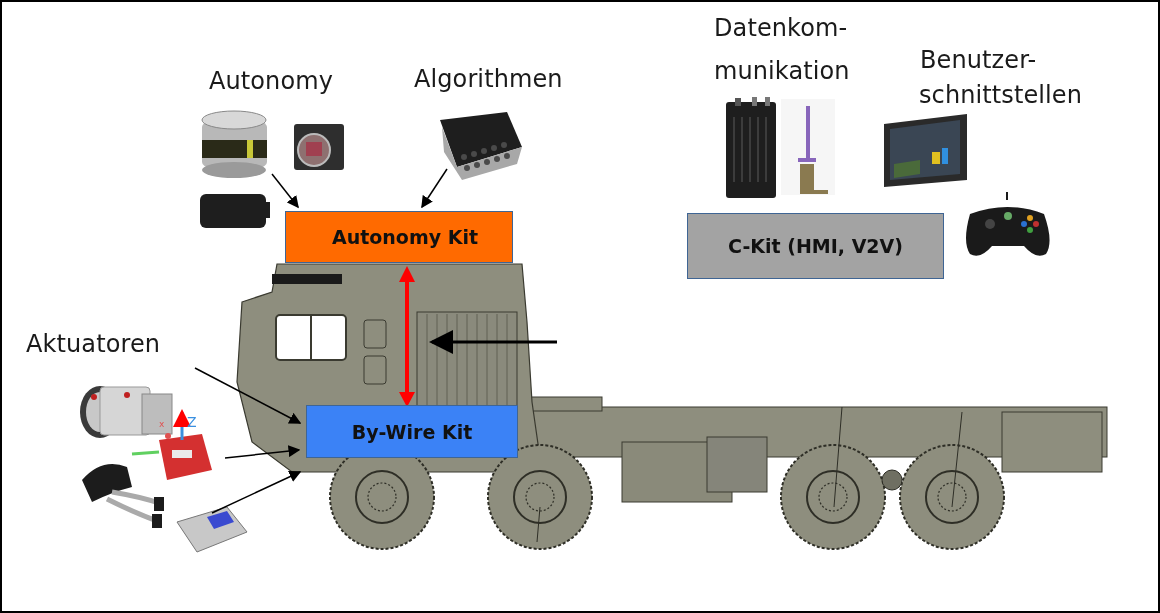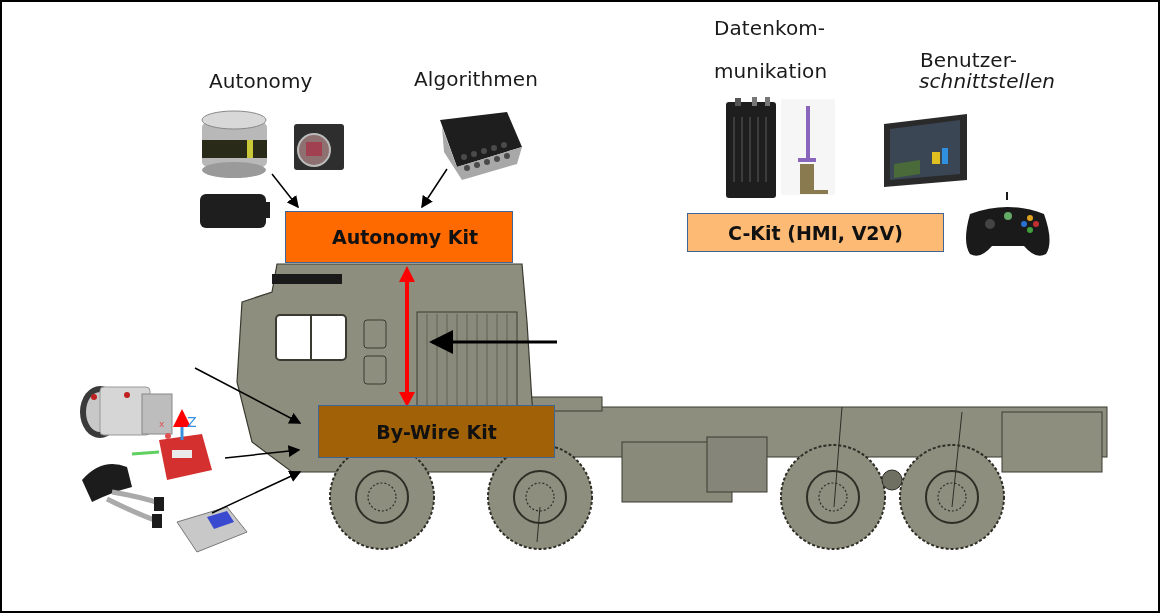--- a/index.html
+++ b/index.html
@@ -3,21 +3,21 @@
 <meta charset="utf-8">
 <style>
   html, body { margin: 0; padding: 0; background: #ffffff; }
   body { width: 1160px; height: 613px; overflow: hidden; }
   #canvas {
     position: relative; width: 1156px; height: 609px;
     border: 2px solid #000; background: #fff;
     font-family: "DejaVu Sans", "Liberation Sans", sans-serif;
   }
   .label {
-    position: absolute; font-size: 20px; color: #1a1a1a; line-height: 30px;
+    position: absolute; font-size: 24px; color: #1a1a1a; line-height: 30px;
     white-space: nowrap; letter-spacing: 0.1px;
   }
   .kit {
     position: absolute; display: flex; align-items: center; justify-content: center;
     font-weight: bold; font-size: 19px; color: #111;
     box-sizing: border-box; border: 1.5px solid #3f6594;
     font-family: "DejaVu Sans", "Liberation Sans", sans-serif;
   }
   svg.layer { position: absolute; left: 0; top: 0; }
 </style>
@@ -206,24 +206,25 @@
       <path d="M397,280 L405,264 L413,280 Z" fill="#ff0000"></path>
       <path d="M397,390 L405,405 L413,390 Z" fill="#ff0000"></path>
     </g>
   </svg>
 
   <div class="label" style="left:207px; top:64px;">Autonomy</div>
   <div class="label" style="left:412px; top:62px;">Algorithmen</div>
   <div class="label" style="left:712px; top:11px;">Datenkom-</div>
   <div class="label" style="left:712px; top:54px;">munikation</div>
   <div class="label" style="left:918px; top:43px;">Benutzer-</div>
-  <div class="label" style="left:917px; top:64px;font-style:italic;">schnittstellen</div>
+  <div class="label" style="left:917px; top:78px;">schnittstellen</div>
+  <div class="label" style="left:24px; top:327px;">Aktuatoren</div>
 
   <div class="kit" id="kit-autonomy" style="left: 283px; top: 209px; width: 228px; height: 52px; background: rgb(255, 106, 0); padding-left: 12px;">
     <span>Autonomy Kit</span>
   </div>
-  <div class="kit" id="kit-bywire" style="left: 304px; top: 403px; width: 237px; height: 53px; background: #a16207; margin-left: 12px;">
+  <div class="kit" id="kit-bywire" style="left: 304px; top: 403px; width: 212px; height: 53px; background: #3b82f6;">
     <span>By-Wire Kit</span>
   </div>
-  <div class="kit" id="kit-ckit" style="left: 685px; top: 211px; width: 257px; height: 39px; background: #fdba74;">
+  <div class="kit" id="kit-ckit" style="left: 685px; top: 211px; width: 257px; height: 66px; background: #a3a3a3;">
     <span>C-Kit (HMI, V2V)</span>
   </div>
 </div>
 
 </body></html>

